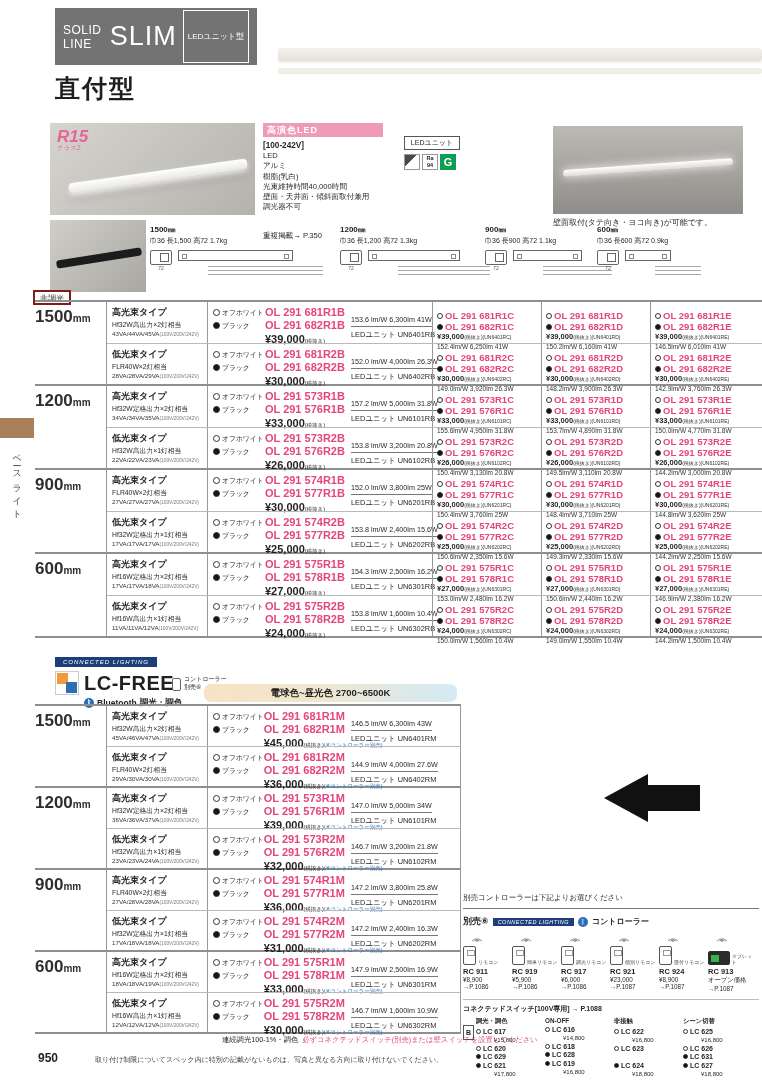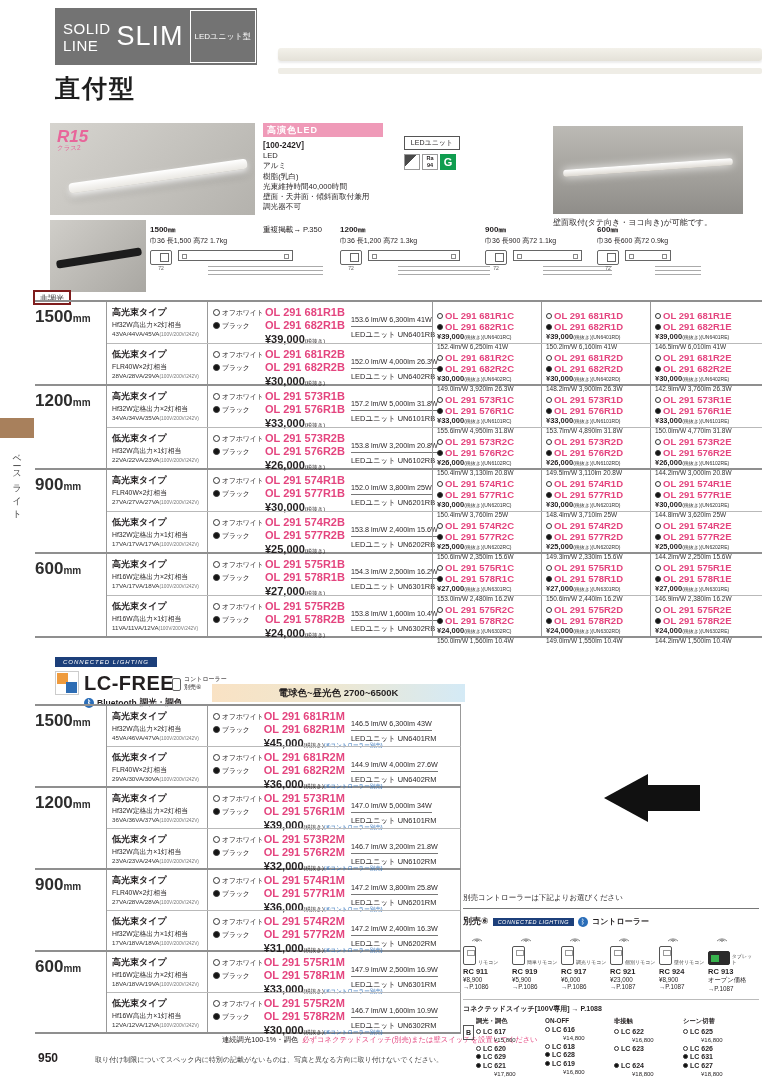--- a/index.html
+++ b/index.html
@@ -1,38 +1,38 @@
 <!DOCTYPE html>
 <html><head>
 <meta charset="utf-8">
 <style>
   *{margin:0;padding:0;box-sizing:border-box;}
   html,body{width:762px;height:1080px;}
   body{position:relative;background:#fff;color:#231f20;font-family:"Liberation Sans","DejaVu Sans",sans-serif;overflow:hidden;}
   .abs{position:absolute;}
   
   .hdrbox{left:55px;top:8px;width:202px;height:57px;background:#737373;color:#fff;display:flex;align-items:center;padding:0 8px;gap:6px;}
-  .hdr-small{font-size:15px;letter-spacing:.5px;}
+  .hdr-small{font-size:12px;letter-spacing:.5px;}
   .hdr-large{font-size:27px;font-weight:400;letter-spacing:1px;line-height:1;}
   .hdr-badge{border:1px solid #fff;font-size:8px;padding:20px 4px;white-space:nowrap;}
   .pagetitle{left:55px;top:72px;font-size:25px;font-weight:bold;color:#1e1e1e;letter-spacing:2px;}
   .strip1{left:278px;top:48px;width:484px;height:13px;background:linear-gradient(#f3f1ea,#e4e1d8);border-radius:3px;box-shadow:0 2px 2px rgba(0,0,0,.08);}
   .strip2{left:278px;top:68px;width:484px;height:6px;background:#efede6;border-radius:2px;}
   
   .photo1{left:50px;top:123px;width:205px;height:92px;background:linear-gradient(135deg,#d6d4cf,#b4b2ad);overflow:hidden;}
   .r15{position:absolute;left:7px;top:5px;color:#e8659a;line-height:1;}
   .r15 b{font-size:17px;font-style:italic;}
   .r15 span{display:block;font-size:6.5px;}
   .lightbar{position:absolute;left:18px;top:48px;width:180px;height:10px;background:linear-gradient(#ffffff,#e9e7e2);border-radius:4px;transform:rotate(-8deg);box-shadow:0 3px 6px rgba(255,255,255,.8),0 6px 8px rgba(0,0,0,.15);}
   .photo2{left:50px;top:220px;width:96px;height:72px;background:linear-gradient(135deg,#d0cec9,#a9a7a2);overflow:hidden;}
   .darkbar{position:absolute;left:6px;top:34px;width:86px;height:8px;background:#1c1c1c;border-radius:3px;transform:rotate(-9deg);}
   .specblk{left:263px;top:123px;width:138px;font-size:7.6px;line-height:1.35;}
   .spechdr{background:#ef9ab8;color:#fff;font-size:9px;font-weight:bold;padding:1px 4px;width:120px;margin-bottom:3px;letter-spacing:1px;}
   .voltline{font-weight:bold;font-size:8.2px;}
-  .dupnote{margin-top:12px;font-size:7.6px;}
+  .dupnote{margin-top:18px;font-size:7.6px;}
   .badges{left:404px;top:136px;width:56px;}
   .ledunit-badge{border:1px solid #555;font-size:7px;text-align:center;padding:1px 2px;margin-bottom:4px;white-space:nowrap;}
   .bdgrow{display:flex;gap:2px;}
   .bdg{width:16px;height:16px;border:1px solid #999;font-size:5.5px;text-align:center;overflow:hidden;}
   .bdg.eco{background:linear-gradient(135deg,#4a4a4a 42%,#fff 42%);}
   .bdg.ra{line-height:1.3;font-weight:bold;}
   .bdg.g{background:#0f9d4f;border-color:#0f9d4f;color:#fff;font-weight:bold;font-size:11px;line-height:15px;}
   .photo3{left:553px;top:126px;width:190px;height:88px;background:linear-gradient(#bcbab5,#8f8d89);overflow:hidden;}
   .wallbar{position:absolute;left:10px;top:38px;width:170px;height:7px;background:linear-gradient(#ffffff,#ddd9d2);border-radius:3px;transform:rotate(-4deg);box-shadow:0 0 10px rgba(255,255,255,.9);}
   .wallcap{left:553px;top:217px;font-size:8px;}
@@ -102,21 +102,21 @@
   .clbadge{left:55px;top:657px;background:#1c3f7a;color:#fff;font-size:6px;font-style:italic;letter-spacing:1px;padding:2px 8px;}
   .lclogo{left:55px;top:671px;display:flex;align-items:center;gap:5px;}
   .puzzle{width:24px;height:24px;border:1px solid #ccc;position:relative;background:#fff;}
   .puzzle::before{content:"";position:absolute;left:1px;top:1px;width:11px;height:11px;background:#ef9b3d;}
   .puzzle::after{content:"";position:absolute;right:1px;bottom:1px;width:11px;height:11px;background:#2e6db4;}
   .lcname{font-size:20px;font-weight:bold;letter-spacing:.5px;}
   .btline{left:84px;top:697px;display:flex;align-items:center;gap:3px;font-size:8.5px;font-weight:bold;}
   .bt-ic{width:10px;height:10px;border-radius:50%;background:#2a6db8;color:#fff;font-size:7px;line-height:10px;text-align:center;}
   .ctrlside{left:172px;top:676px;width:60px;font-size:6px;line-height:1.3;display:flex;gap:3px;align-items:flex-start;}
   .mini-dev{width:9px;height:13px;border:1px solid #666;border-radius:2px;margin-top:2px;}
-  .lchead{left:212px;top:684px;width:253px;height:18px;background:linear-gradient(90deg,#f9e2c4 0%,#efe7cf 45%,#d4eaf6 100%);font-size:9.5px;font-weight:bold;display:flex;align-items:center;justify-content:center;}
+  .lchead{left:204px;top:684px;width:253px;height:18px;background:linear-gradient(90deg,#f9e2c4 0%,#efe7cf 45%,#d4eaf6 100%);font-size:9.5px;font-weight:bold;display:flex;align-items:center;justify-content:center;border-radius:7px;}
   .lctbl{left:35px;top:704px;width:426px;}
   .lcfoot{left:222px;top:1035px;font-size:7.3px;white-space:nowrap;}
   .lcfoot .pink{color:#e4457f;margin-left:4px;}
   
   .bigarrow{left:604px;top:774px;display:flex;align-items:center;}
   .tri{width:0;height:0;border-top:24px solid transparent;border-bottom:24px solid transparent;border-right:44px solid #111;}
   .bar{width:52px;height:26px;background:#111;}
   
   .acc{left:463px;top:893px;width:296px;font-size:7px;}
   .accintro{font-size:7.5px;padding-bottom:5px;border-bottom:1px solid #777;margin-bottom:6px;}

